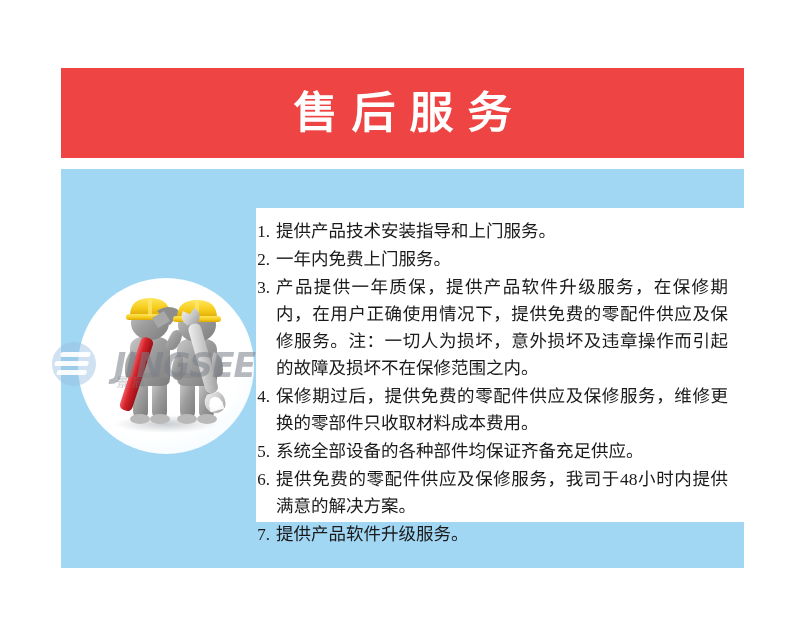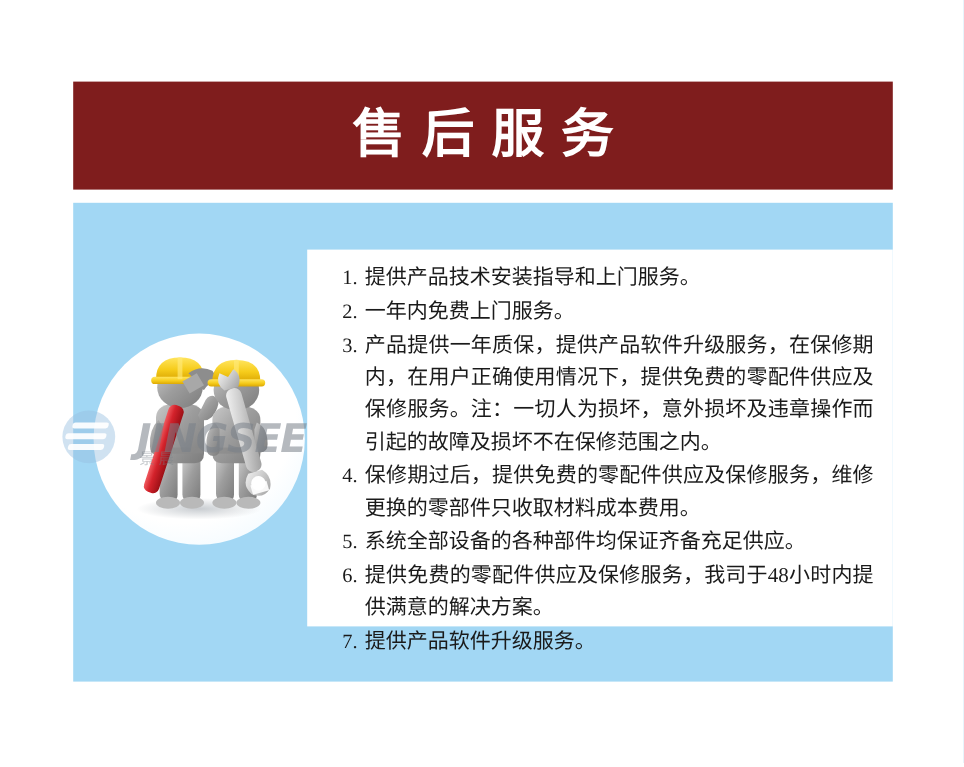--- a/index.html
+++ b/index.html
@@ -23,21 +23,21 @@
     background: #ffffff;
   }
 
   
   #banner {
     position: absolute;
     left: 61px;
     top: 68px;
     width: 683px;
     height: 90px;
-    background: #7f1d1d;
+    background: #ef4444;
     display: flex;
     align-items: center;
     justify-content: center;
     box-sizing: border-box;
   }
   #banner-title {
     color: #ffffff;
     font-family: "DejaVu Sans", "Liberation Sans", sans-serif;
     font-size: 44px;
     font-weight: bold;
@@ -64,21 +64,21 @@
     top: 208px;
     width: 488px;
     height: 314px;
     background: #ffffff;
     box-sizing: border-box;
   }
 
   
   #service-list {
     margin: 0;
-    padding: 10px 16px 0 46px;
+    padding: 10px 16px 0 18px;
     list-style-position: outside;
     list-style-type: none;
     counter-reset: svc;
   }
   #service-list li {
     counter-increment: svc;
     position: relative;
     font-size: 17.5px;
     line-height: 27px;
     color: #1a1a1a;

